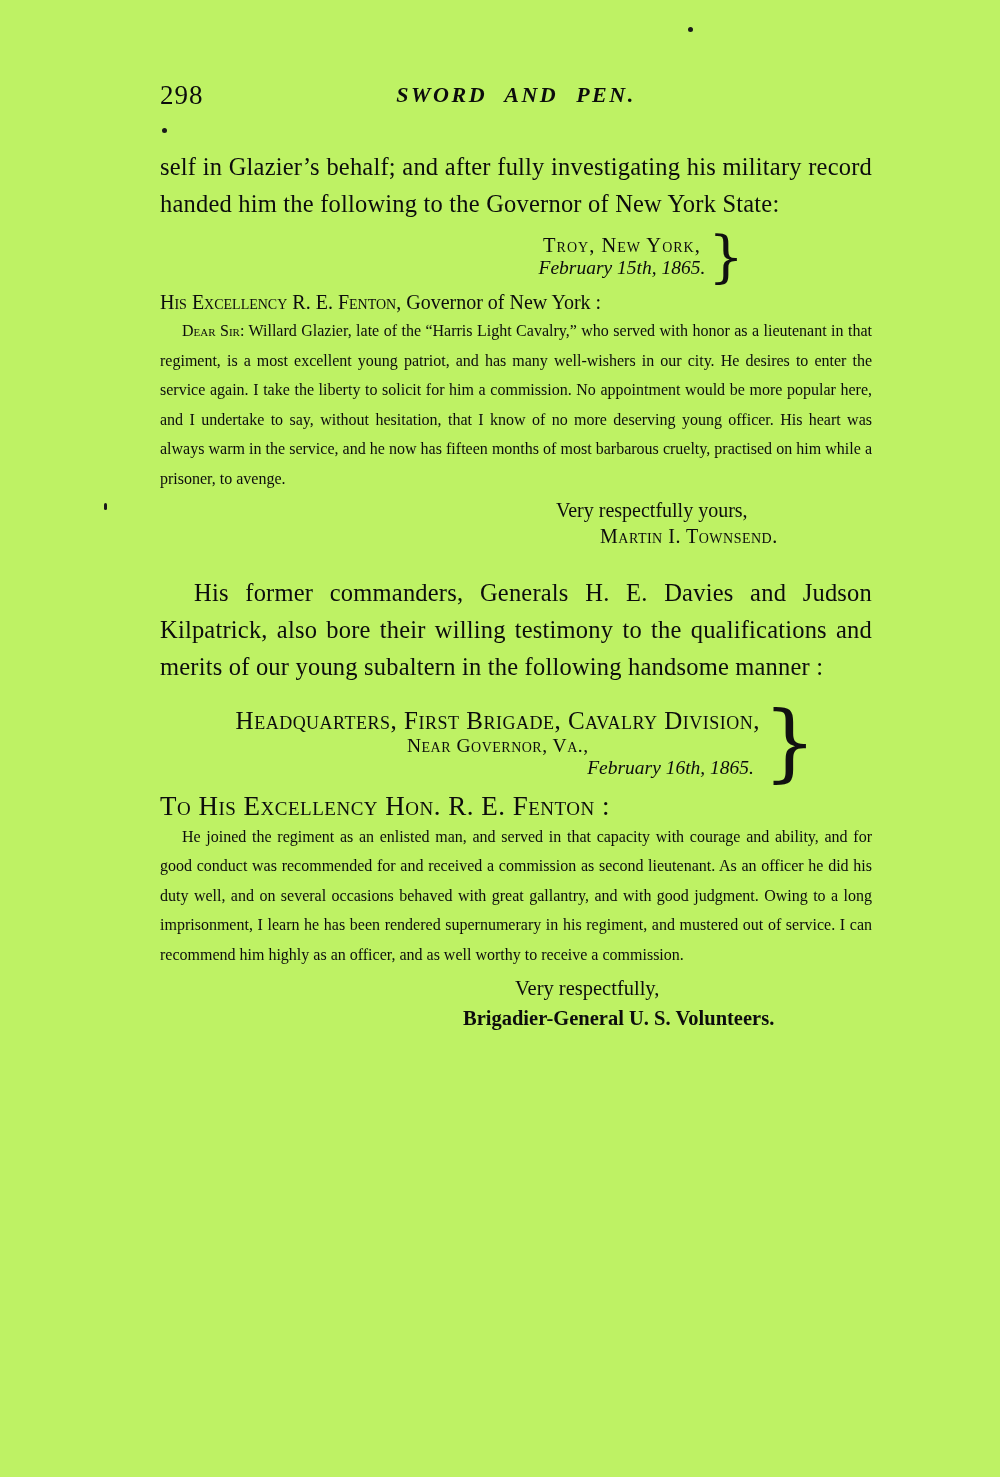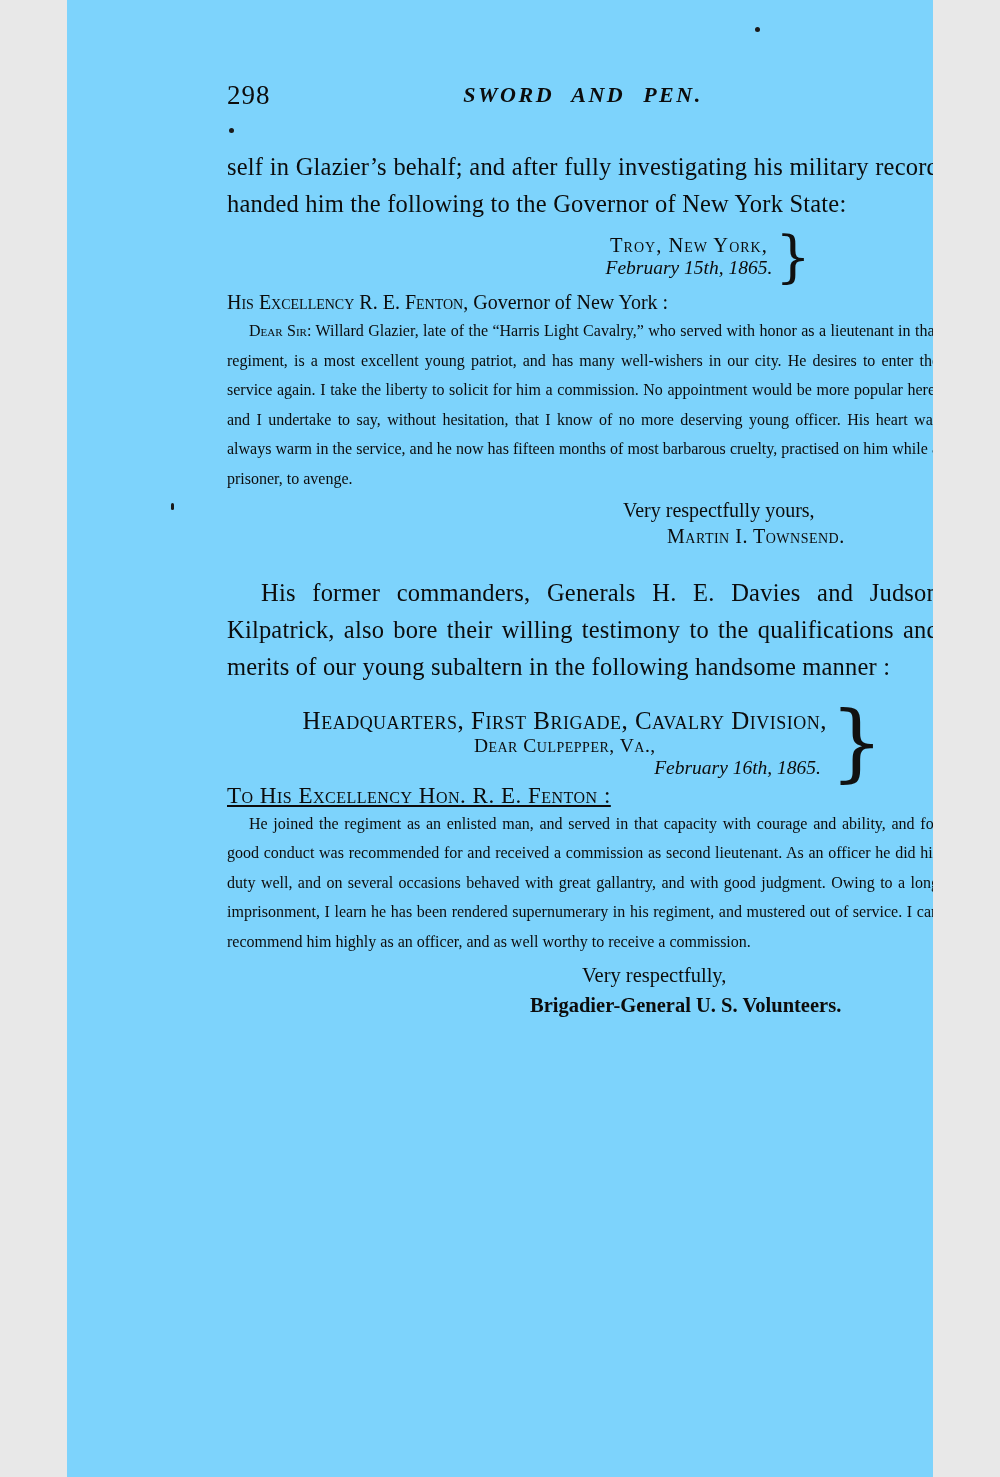--- a/index.html
+++ b/index.html
@@ -1,19 +1,19 @@
 <!DOCTYPE html>
 <html><head>
 <meta charset="utf-8">
 <style>
   * { margin:0; padding:0; box-sizing:border-box; }
   body { background:#e8e8e8; font-family:"Liberation Serif","DejaVu Serif",serif; color:#0c0c0c; }
   .sheet {
-    position:relative; width:866px; height:1477px; margin:0 auto;
-    background:#7dd3fc; overflow:hidden;
+    position:relative; width:1000px; height:1477px; margin:0 auto;
+    background:#bef264; overflow:hidden;
   }
   .content { position:absolute; left:160px; top:80px; width:712px; }
 
   
   .runhead { position:relative; height:36px; }
   .pagenum { position:absolute; left:0; top:0; font-size:27px; letter-spacing:1px; }
   .runtitle {
     position:absolute; left:0; right:0; top:2px; text-align:center;
     font-style:italic; font-weight:bold; font-size:22px;
     letter-spacing:2.5px; word-spacing:10px;
@@ -40,21 +40,21 @@
 
   .valediction1 { margin-top:2px; margin-left:396px; font-size:20px; line-height:30px; }
   .signature1   { margin-left:440px; font-size:20px; letter-spacing:0.5px; }
 
   
   .heading2 { display:flex; justify-content:center; align-items:center; margin-top:18px; padding-left:20px; }
   .hdr-lines { text-align:center; }
   .hdr-l1 { font-size:25px; letter-spacing:0.5px;text-align:center; }
   .hdr-l2 { font-size:19.5px; letter-spacing:0.5px; }
   .hdr-date { text-align:right; font-style:italic; font-size:19.5px; padding-right:6px; }
-  .addr2 { margin-top:0; font-size:23px; letter-spacing:0.5px;text-decoration:underline; }
+  .addr2 { margin-top:8px; font-size:27px; letter-spacing:0.5px; }
   .l2-p1 { margin-top:4px; }
 
   .valediction2 { margin-top:4px; margin-left:355px; font-size:20.5px; line-height:30px; }
   .signature2-name  { margin-left:410px; font-size:20px; letter-spacing:0.5px; line-height:30px; }
   .signature2-title { margin-left:303px; font-size:20.5px; font-weight:bold; line-height:30px; }
 
   
   .artifact { position:absolute; background:#1a1a1a; border-radius:50%; }
   .dot1 { left:688px; top:27px;  width:5px; height:5px; }
   .dot2 { left:162px; top:128px; width:5px; height:5px; }
@@ -95,21 +95,21 @@
     </p>
 
     <div class="valediction1">Very respectfully yours,</div>
     <div class="signature1 sc">Martin I. Townsend.</div>
 
     <p class="para-lg transition">His former commanders, Generals H. E. Davies and Judson Kilpatrick, also bore their willing testimony to the qualifications and merits of our young subaltern in the following handsome manner :</p>
 
     <div class="heading2">
       <div class="hdr-lines">
         <div class="sc hdr-l1">Headquarters, First Brigade, Cavalry Division,</div>
-        <div class="sc hdr-l2">Dear Culpepper, Va.,</div>
+        <div class="sc hdr-l2">Near Governor, Va.,</div>
         <div class="hdr-date">February 16th, 1865.</div>
       </div>
       <div class="brace brace-3line">}</div>
     </div>
 
     <div class="addr2 sc">To His Excellency Hon. R. E. Fenton :</div>
 
     <p class="letter-body indent">He joined the regiment as an enlisted man, and served in that capacity with courage and ability, and for good conduct was recommended for and received a commission as second lieutenant. As an officer he did his duty well, and on several occasions behaved with great gallantry, and with good judgment. Owing to a long imprisonment, I learn he has been rendered supernumerary in his regiment, and mustered out of service. I can recommend him highly as an officer, and as well worthy to receive a commission.</p>
 
     <div class="valediction2">Very respectfully,</div>

